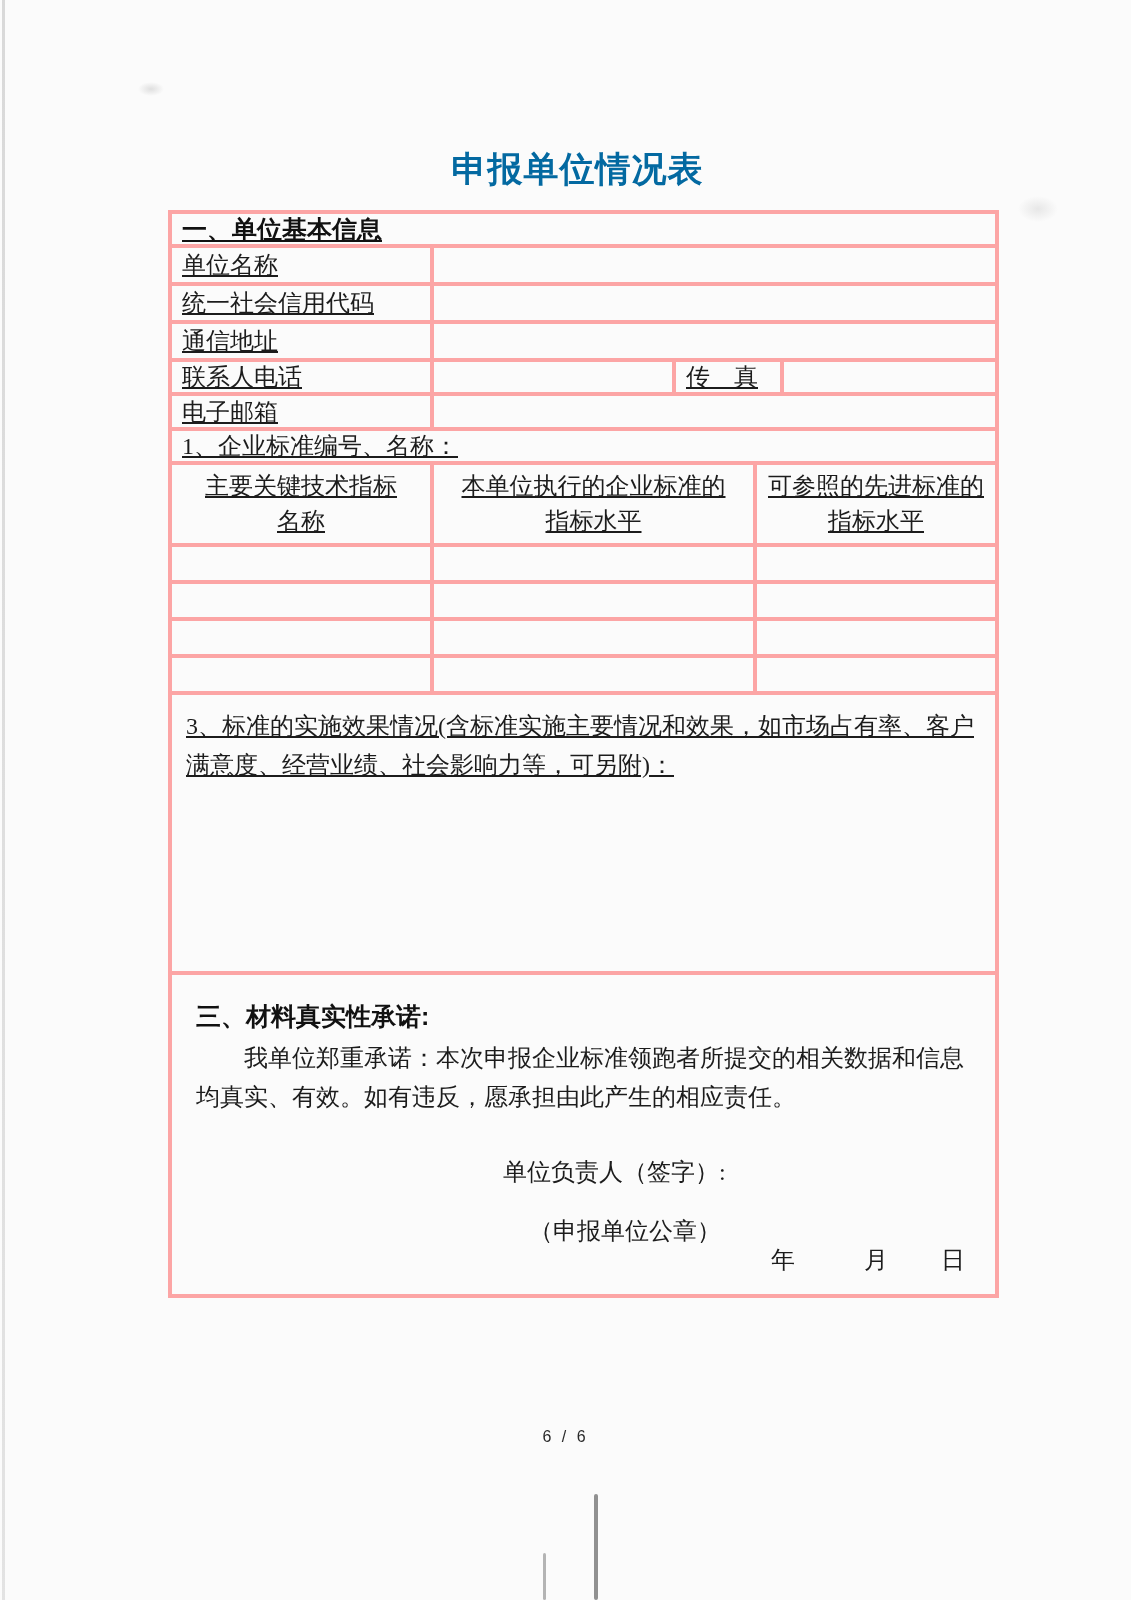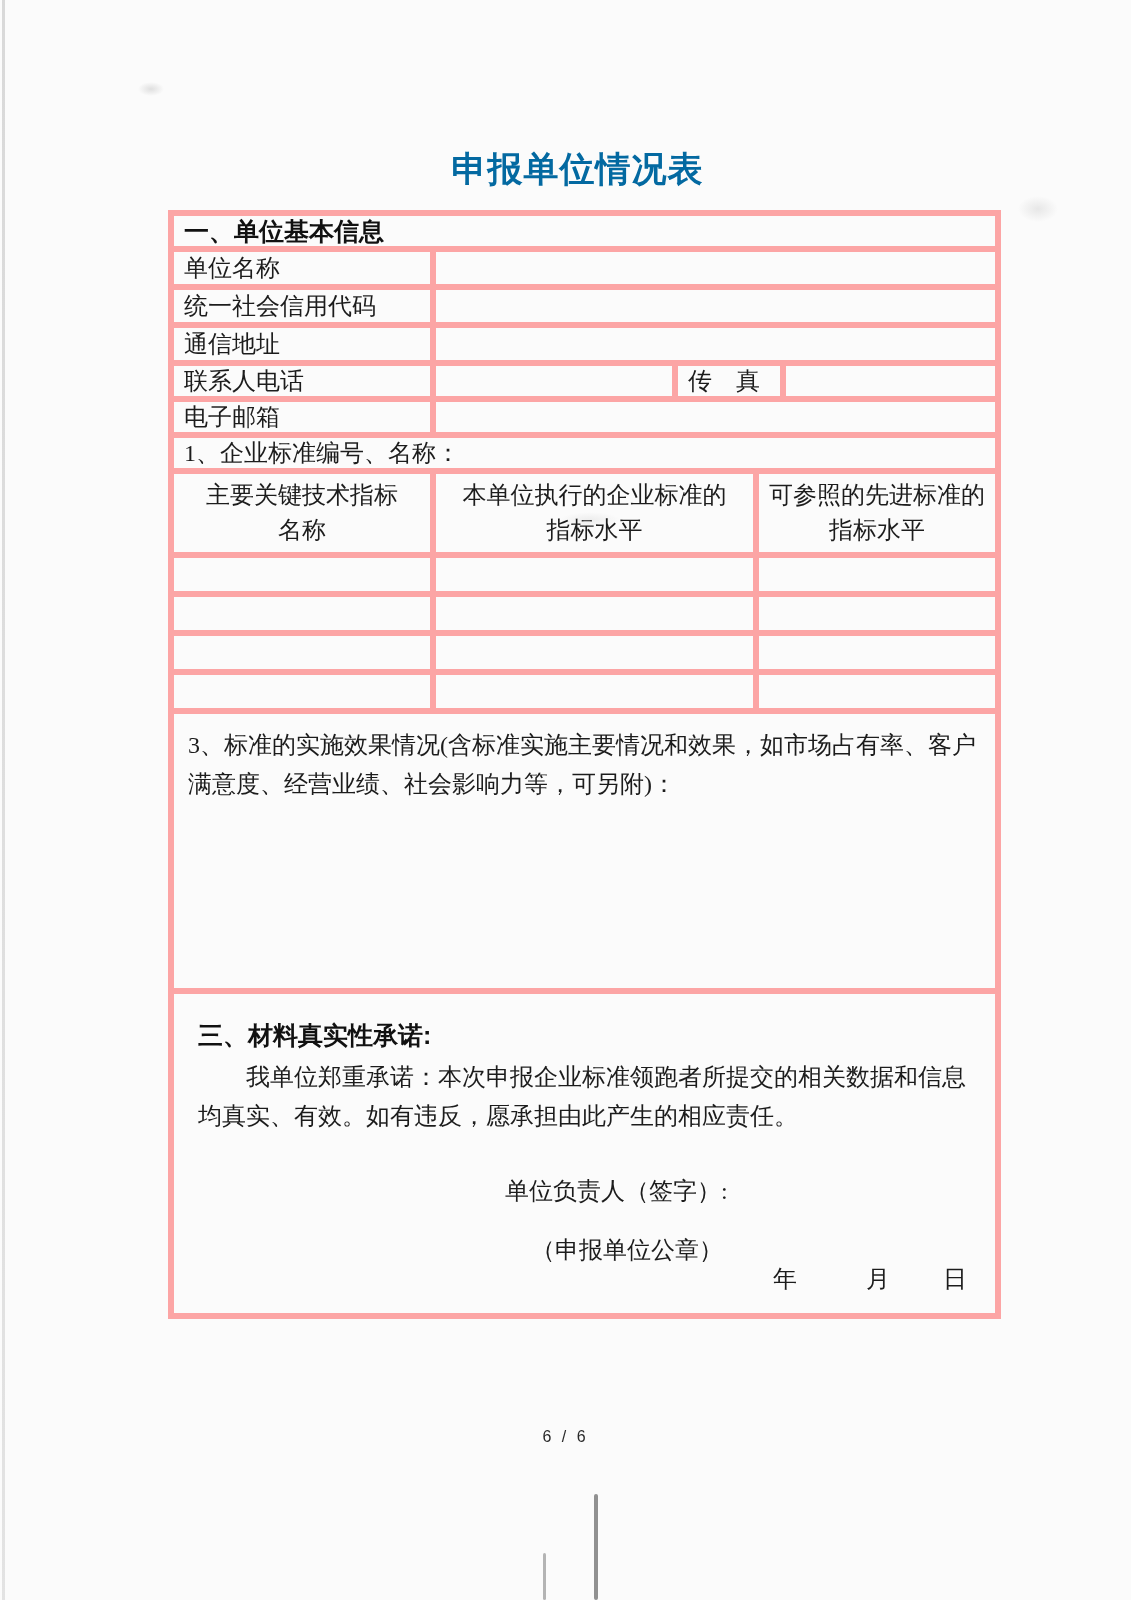--- a/index.html
+++ b/index.html
@@ -29,24 +29,25 @@
     text-align:center;margin:12px;
     font-family:"Liberation Sans", sans-serif;
     font-weight:bold;font-size:35px;letter-spacing:1px;color:#0369a1;
   }
 
   .form-table{
     position:absolute;left:168px;top:210px;
     border-collapse:collapse;table-layout:fixed;width:827px;
   }
   .form-table td{
-    border:6px solid #fca5a5;
+    border:4px solid #fca5a5;
     padding:0 10px;
     font-size:24px;line-height:30px;color:#1c1c1c;
     overflow:hidden;
+    text-decoration:underline;
   }
   td.sec{
     font-family:"Liberation Sans", sans-serif;
     font-weight:bold;font-size:25px;color:#111;
   }
   td.lbl, td.lbl2{white-space:nowrap;}
   td.th{
     text-align:center;vertical-align:middle;
     padding:4px 6px;line-height:35px;
   }

